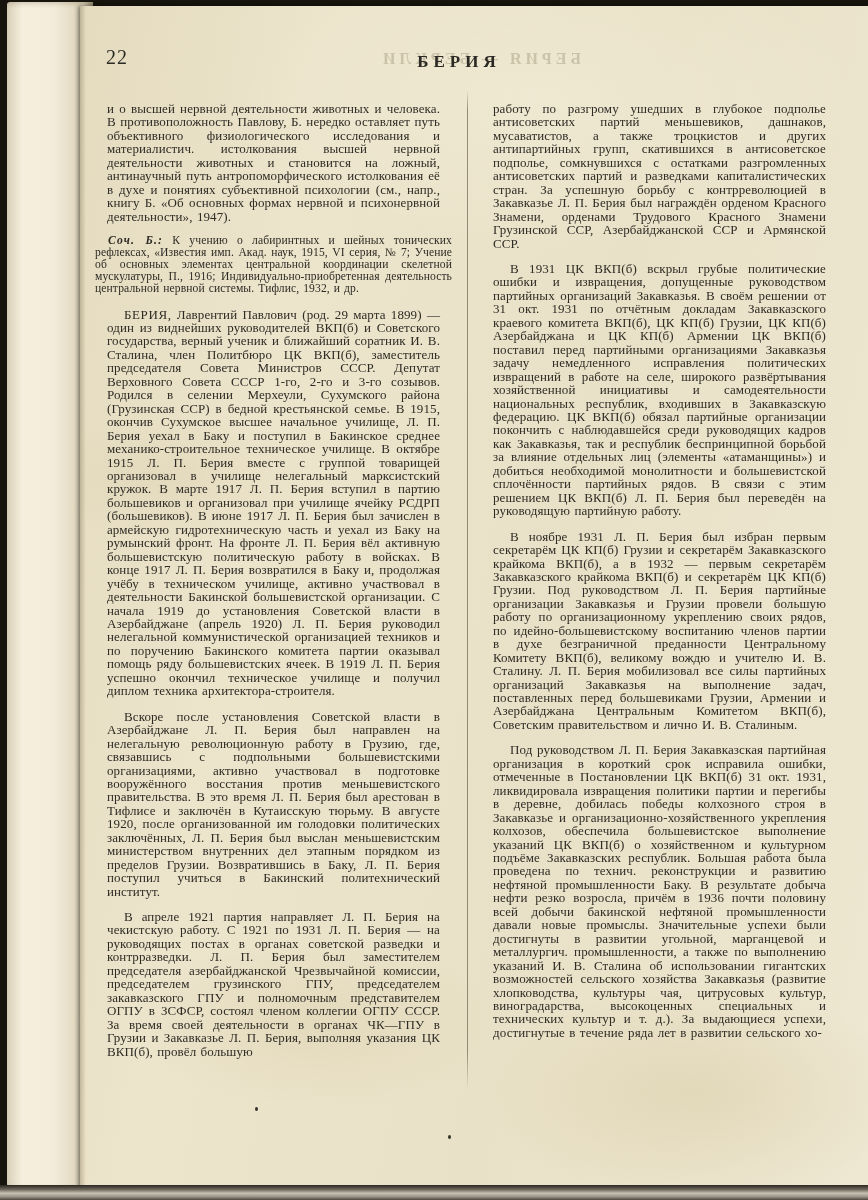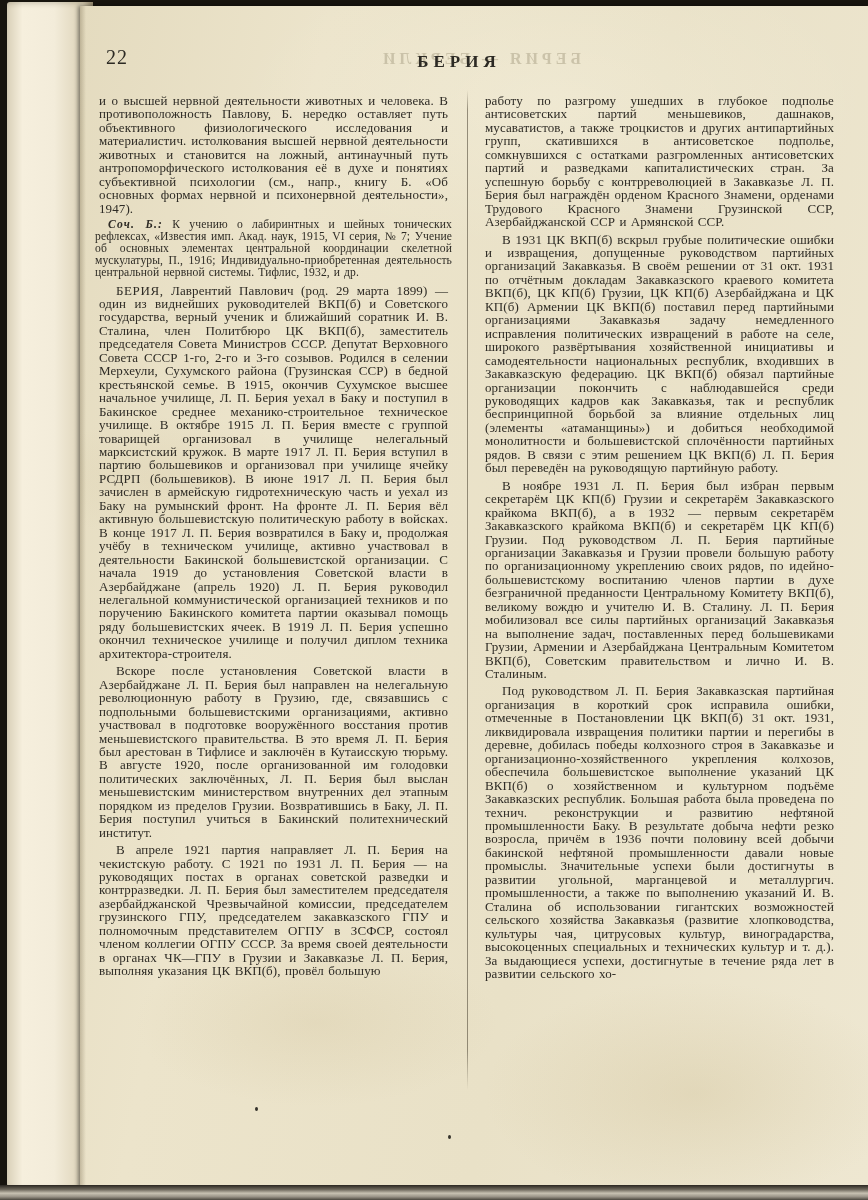--- a/index.html
+++ b/index.html
@@ -50,21 +50,21 @@
     color:rgba(124,112,82,.30);
     filter:blur(.7px);
     user-select:none;
   }
   .textwrap{
     position:absolute;left:15px;top:84px;width:760px;height:1080px;
     display:flex;overflow:hidden;
   }
   .col{width:357px;font-size:13px;line-height:13.45px;word-spacing:1px;letter-spacing:.1px;}
   .divider{width:1px;background:linear-gradient(180deg,rgba(72,64,48,.0),rgba(72,64,48,.55) 2%,rgba(72,64,48,.55) 96%,rgba(72,64,48,0));margin:0 13px 0 15px;height:1000px;}
-  .col p{margin:4px;text-align:justify;}
+  .col p{margin:12px;text-align:justify;}
   p.body,p.entry{text-indent:17px;}
   p.cont{text-indent:0;}
   p.small{font-size:11.6px;line-height:12.1px;text-indent:13px;margin:2px 0 1px 0;}
   p.small b{font-weight:bold;letter-spacing:1.2px;font-style:italic;}
   p.entry b{font-weight:normal;letter-spacing:.6px;}
   .speck{position:absolute;width:3px;height:4px;background:#35322b;border-radius:50%;}
   .speck.s1{left:175px;top:1101px;}
   .speck.s2{left:368px;top:1129px;}
   
   .fold{position:absolute;left:0;top:0;width:6px;height:100%;

